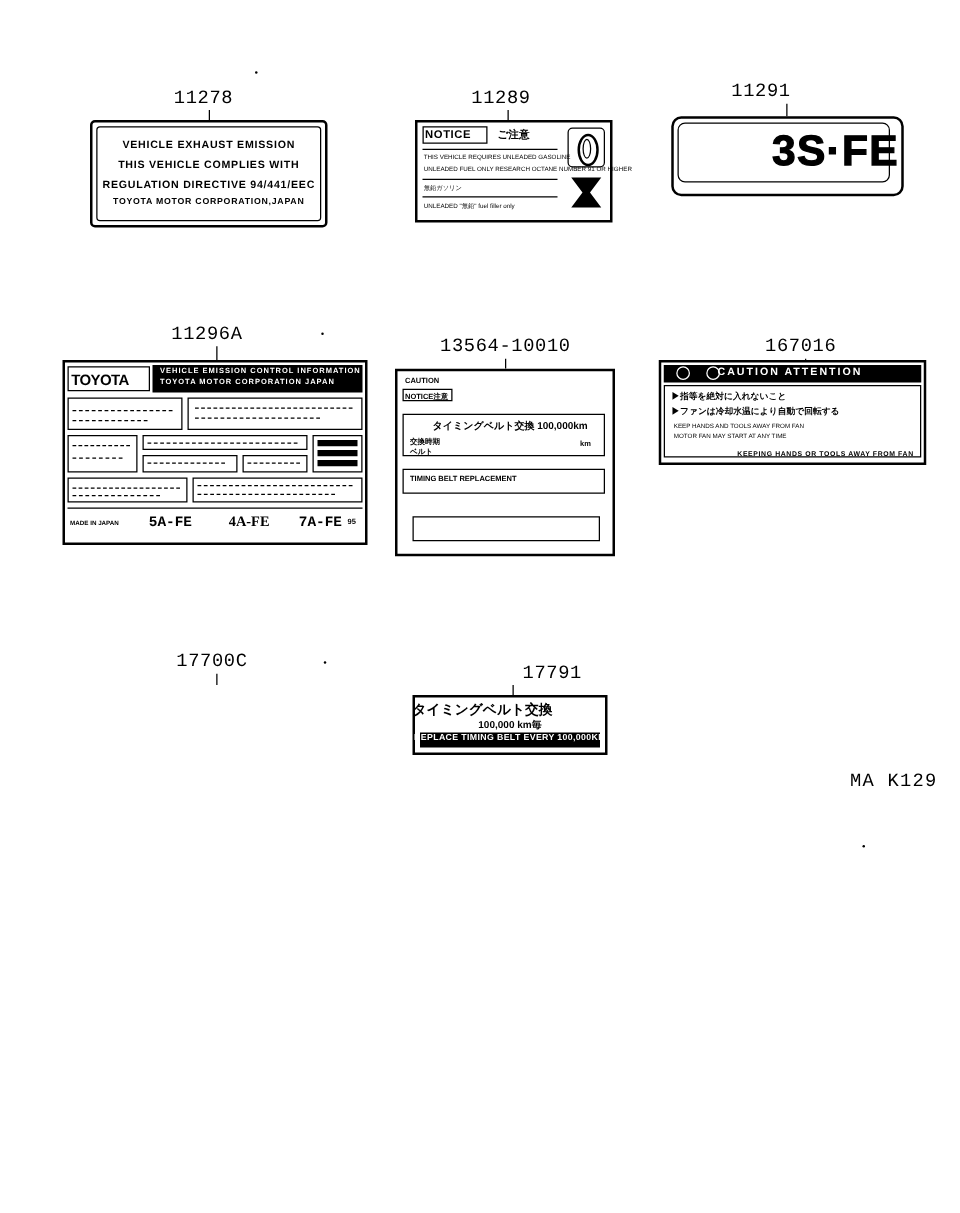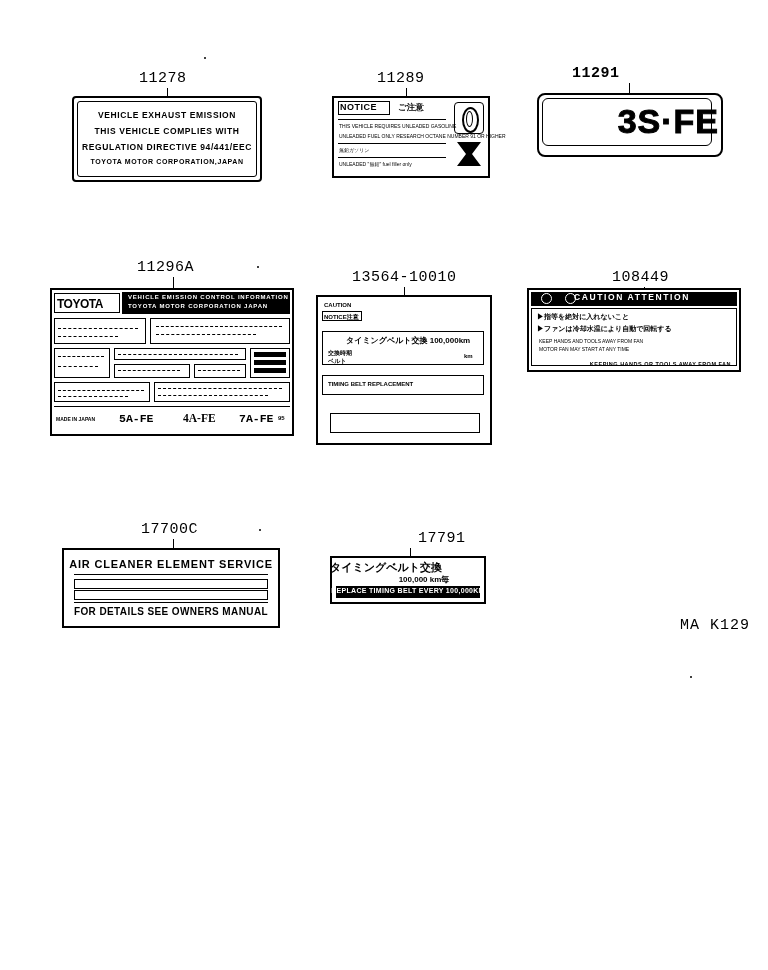--- a/index.html
+++ b/index.html
@@ -133,21 +133,21 @@
   
   #p17700c .label-box { left:0; top:0; width: 218px; height: 80px; }
   #p17700c .t1 { position:absolute; left: 0; top: 10px; width: 218px; text-align:center; font-size: 11px; font-weight: bold; letter-spacing: 0.8px; }
   #p17700c .t2 { position:absolute; left: 0; top: 58px; width: 218px; text-align:center; font-size: 10px; font-weight: bold; letter-spacing: 0.4px; }
   #p17700c .rule { position:absolute; left: 12px; width: 194px; height: 1px; background:#000; }
   #p17700c .hbox { position:absolute; left: 12px; width: 194px; border: 1px solid #000; box-sizing:border-box; }
 
   
   #p17791 .label-box { left:0; top:0; width: 156px; height: 48px; }
   #p17791 .jp { position:absolute; left:0; top: 4px; width: 156px; text-align:left; font-size: 11px; font-weight: bold; }
-  #p17791 .km { position:absolute; left:16px; top: 18px; width: 156px; text-align:center; font-size: 8px; font-weight: bold; }
+  #p17791 .km { position:absolute; left:0; top: 18px; width: 156px; text-align:center; font-size: 8px; font-weight: bold; }
   #p17791 .blk { position:absolute; left: 6px; top: 30px; width: 144px; height: 12px; background: #000; }
   #p17791 .en { position:absolute; left: 0; top: 31px; width: 156px; text-align:center; font-size: 7px; font-weight: bold; color: #fff; letter-spacing: 0.3px; }
 </style>
 </head>
 <body>
 
 <div class="canvas">
 
   <span class="dot" style="left:204px; top:57px;"></span>
   <span class="dot" style="left:257px; top:266px;"></span>
@@ -183,21 +183,21 @@
       <span class="ring"></span>
       <span class="ring2"></span>
     </div>
     <div class="icon-x">
       <svg width="30" height="32" viewBox="0 0 30 32">
         <polygon points="3,4 27,4 18,16 27,28 3,28 12,16" fill="#000"></polygon>
       </svg>
     </div>
   </div>
 
-  <div class="part-number" style="left:572px; top:65px;font-weight:bold;">11291</div>
+  <div class="part-number" style="left:585px; top:65px;">11291</div>
   <div class="leader" style="left:629px; top:83px; height:10px;"></div>
   <div class="part" id="p11291" style="left:537px; top:93px; width:182px; height:60px;">
     <div class="plate"></div>
     <div class="plate-in"></div>
     <div class="emblem">3S·FE</div>
   </div>
 
   <div class="part-number" style="left:137px; top:259px;">11296A</div>
   <div class="leader" style="left:173px; top:277px; height:11px;"></div>
   <div class="part" id="p11296a" style="left:50px; top:288px; width:244px; height:148px;">
@@ -253,47 +253,38 @@
     <div class="cell" style="left:6px; top:36px; width:162px; height:34px;"></div>
     <div class="txtjp" style="left:30px; top:40px;">タイミングベルト交換 100,000km</div>
     <div class="txt" style="left:12px; top:54px;">交換時期</div>
     <div class="txt" style="left:12px; top:62px;">ベルト</div>
     <div class="txt" style="left:148px; top:58px;">km</div>
     <div class="cell" style="left:6px; top:80px; width:162px; height:20px;"></div>
     <div class="txt" style="left:12px; top:86px;">TIMING BELT REPLACEMENT</div>
     <div class="cell" style="left:14px; top:118px; width:150px; height:20px;"></div>
   </div>
 
-  <div class="part-number" style="left:612px; top:269px;">108449</div>
+  <div class="part-number" style="left:612px; top:269px;">167016</div>
   <div class="leader" style="left:644px; top:287px; height:8px;"></div>
   <div class="part" id="p167016" style="left:527px; top:288px; width:214px; height:84px;">
     <div class="label-box"></div>
     <div class="hdr"></div>
     <div class="hdr-ic" style="left:14px;"></div>
     <div class="hdr-ic" style="left:38px;"></div>
     <div class="hdr-txt">CAUTION    ATTENTION</div>
     <div class="body"></div>
     <div class="ln" style="left:10px; top:24px;">▶指等を絶対に入れないこと</div>
     <div class="ln" style="left:10px; top:36px;">▶ファンは冷却水温により自動で回転する</div>
     <div class="ln-s" style="left:12px; top:50px;">KEEP HANDS AND TOOLS AWAY FROM FAN</div>
     <div class="ln-s" style="left:12px; top:58px;">MOTOR FAN MAY START AT ANY TIME</div>
     <div class="foot">KEEPING HANDS OR TOOLS AWAY FROM FAN</div>
   </div>
 
   <div class="part-number" style="left:141px; top:521px;">17700C</div>
   <div class="leader" style="left:173px; top:539px; height:9px;"></div>
-  <div class="part" id="p17700c" style="left:62px; top:548px; width:218px; height:80px;">
-    <div class="label-box"></div>
-    <div class="t1">AIR CLEANER ELEMENT SERVICE</div>
-    <div class="rule" style="top:26px;"></div>
-    <div class="hbox" style="top:31px; height:10px;"></div>
-    <div class="hbox" style="top:42px; height:10px;"></div>
-    <div class="rule" style="top:54px;"></div>
-    <div class="t2">FOR DETAILS SEE OWNERS MANUAL</div>
-  </div>
 
   <div class="part-number" style="left:382px; top:530px;margin-left:36px;">17791</div>
   <div class="leader" style="left:410px; top:548px; height:8px;"></div>
   <div class="part" id="p17791" style="left:330px; top:556px; width:156px; height:48px;">
     <div class="label-box"></div>
     <div class="jp">タイミングベルト交換</div>
     <div class="km">100,000 km毎</div>
     <div class="blk"></div>
     <div class="en">REPLACE TIMING BELT EVERY 100,000KM</div>
   </div>

